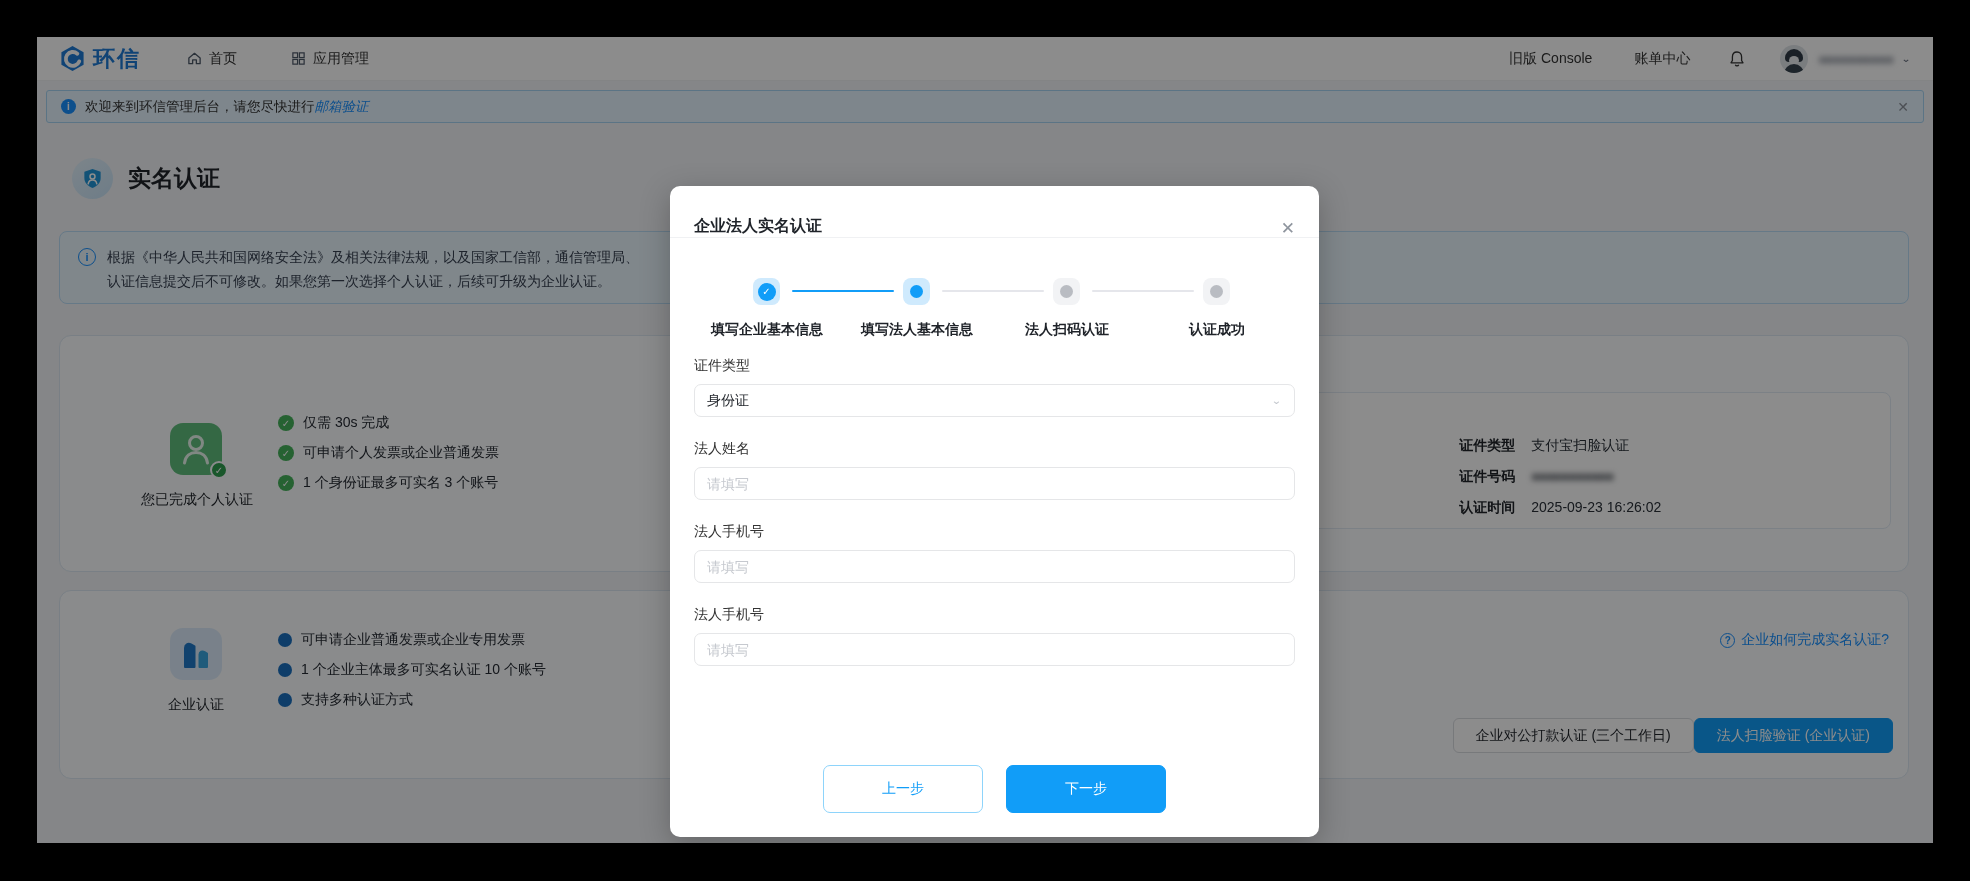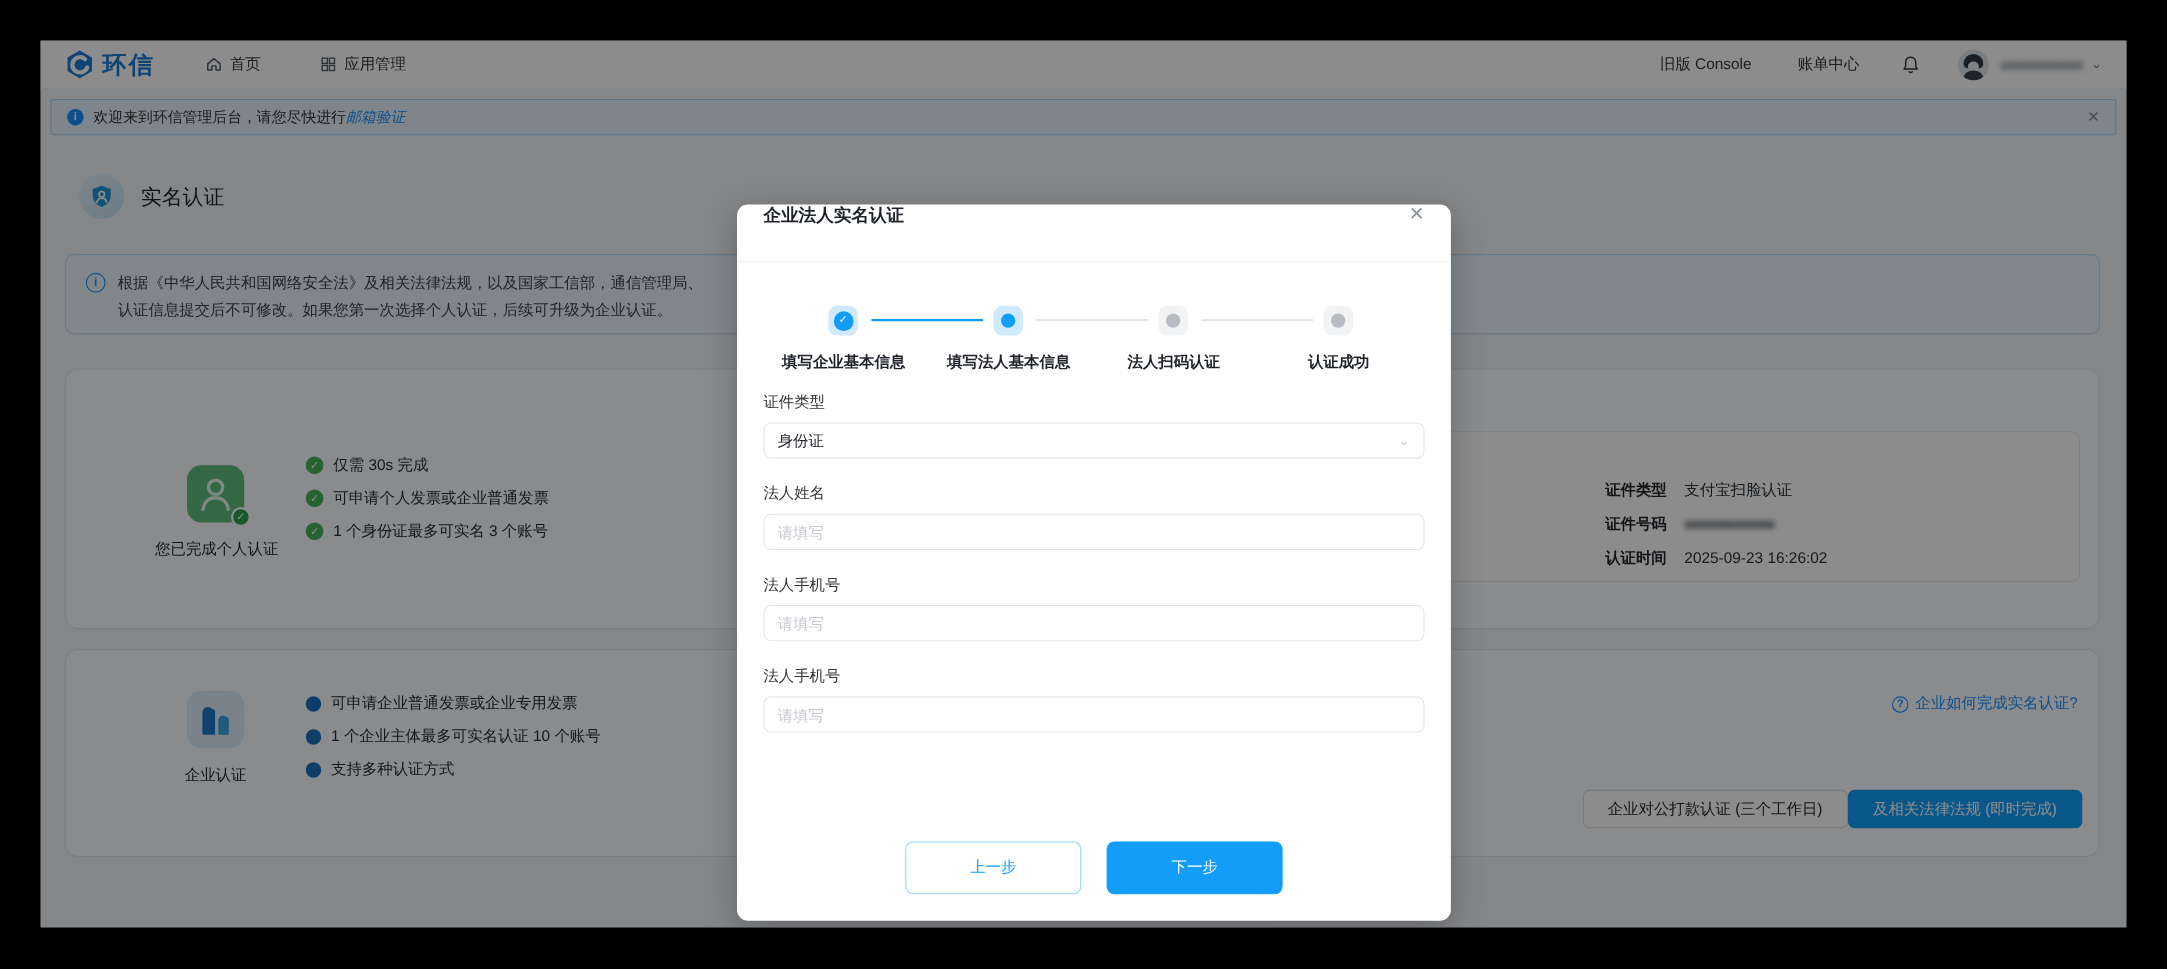--- a/index.html
+++ b/index.html
@@ -26,21 +26,21 @@
   
   .banner { position:absolute; left:9px; right:9px; top:53px; height:33px; background:#e6f4ff; border:1px solid #a7d3f2; border-radius:3px; display:flex; align-items:center; padding:0 14px; }
   .banner-info-icon { width:15px; height:15px; border-radius:50%; background:#1890ff; color:#fff; font-size:10px; font-weight:bold; display:flex; align-items:center; justify-content:center; margin-right:9px; flex:0 0 auto; font-style:normal; }
   .banner-text { font-size:13.5px; color:#333; }
   .banner-link { font-size:13.5px; color:#1890ff; cursor:pointer;font-style:italic; }
   .banner-close { margin-left:auto; color:#8a9099; font-size:14px; cursor:pointer; }
 
   
   .page-header { position:absolute; left:35px; top:121px; display:flex; align-items:center; gap:15px; }
   .page-header-icon { width:41px; height:41px; border-radius:50%; background:linear-gradient(145deg,#e3f1fb,#c8e3f6); display:flex; align-items:center; justify-content:center; }
-  .page-title { font-size:19px; font-weight:normal; color:#1f2329; }
+  .page-title { font-size:23px; font-weight:bold; color:#1f2329; }
 
   
   .notice { position:absolute; left:22px; right:24px; top:194px; height:73px; background:#eaf6fe; border:1px solid #badcf6; border-radius:8px; padding:13px 18px; display:flex; gap:11px; }
   .notice-icon { width:18px; height:18px; border-radius:50%; border:1.5px solid #1890ff; color:#1890ff; font-size:11px; display:flex; align-items:center; justify-content:center; flex:0 0 auto; margin-top:3px; font-style:normal; font-weight:bold; }
   .notice-text { font-size:14px; color:#374151; line-height:24px; }
 
   
   .card { position:absolute; left:22px; right:24px; background:#fbfdff; border:1px solid #dde8f3; border-radius:12px; }
   .card-personal { top:298px; height:237px; }
   .card-enterprise { top:553px; height:189px; }
@@ -65,21 +65,21 @@
   .help-link { position:absolute; right:19px; top:40px; display:flex; align-items:center; gap:6px; font-size:14px; color:#1890ff; cursor:pointer; }
   .q-icon { width:15px; height:15px; border-radius:50%; border:1.5px solid #1890ff; font-size:10px; display:flex; align-items:center; justify-content:center; font-weight:bold; }
   .ent-buttons { position:absolute; right:15px; top:127px; display:flex; gap:0; }
   .btn { height:35px; border-radius:6px; font-size:14px; display:flex; align-items:center; justify-content:center; cursor:pointer; padding:0 22px; white-space:nowrap; }
   .btn-outline-gray { background:#fff; border:1px solid #d9dce1; color:#1f2329; }
   .btn-primary { background:#119df8; border:1px solid #119df8; color:#fff; }
 
   
   .overlay { position:absolute; inset:0; background:rgba(0,0,0,0.45); }
   .modal { position:absolute; left:633px; top:149px; width:649px; height:651px; background:#fff; border-radius:10px; box-shadow:0 8px 30px rgba(0,0,0,.25); }
-  .modal-header { height:52px; display:flex; align-items:flex-start; padding:0 24px; border-bottom:1px solid #f0f1f3; }
+  .modal-header { height:52px; display:flex; align-items:flex-end; padding:0 24px; border-bottom:1px solid #f0f1f3; }
   .modal-title { font-size:16px; font-weight:bold; color:#1f2329; }
   .modal-close { margin-left:auto; color:#8f959e; font-size:17px; cursor:pointer; line-height:1; }
 
   .stepper { position:relative; height:105px; }
   .step-badge { position:absolute; top:40px; width:27px; height:27px; border-radius:8px; display:flex; align-items:center; justify-content:center; }
   .step-badge.done, .step-badge.active { background:#cfeafd; }
   .step-badge.pending { background:#f2f3f5; }
   .step-inner-check { width:18px; height:18px; border-radius:50%; background:#119df8; color:#fff; font-size:10px; display:flex; align-items:center; justify-content:center; }
   .step-inner-dot { width:13px; height:13px; border-radius:50%; background:#119df8; }
   .step-badge.pending .step-inner-dot { background:#b9bcc2; }
@@ -253,21 +253,21 @@
         <span class="dot-blue"></span>
         <span>支持多种认证方式</span>
       </div>
     </div>
     <div class="help-link">
       <span class="q-icon">?</span>
       <span>企业如何完成实名认证?</span>
     </div>
     <div class="ent-buttons">
       <div class="btn btn-outline-gray">企业对公打款认证 (三个工作日)</div>
-      <div class="btn btn-primary">及相关法律法规 (即时完成)</div>
+      <div class="btn btn-primary">法人扫脸验证 (企业认证)</div>
     </div>
   </div>
 
   <div class="overlay"></div>
 
   <div class="modal">
     <div class="modal-header">
       <span class="modal-title">企业法人实名认证</span>
       <span class="modal-close">✕</span>
     </div>

